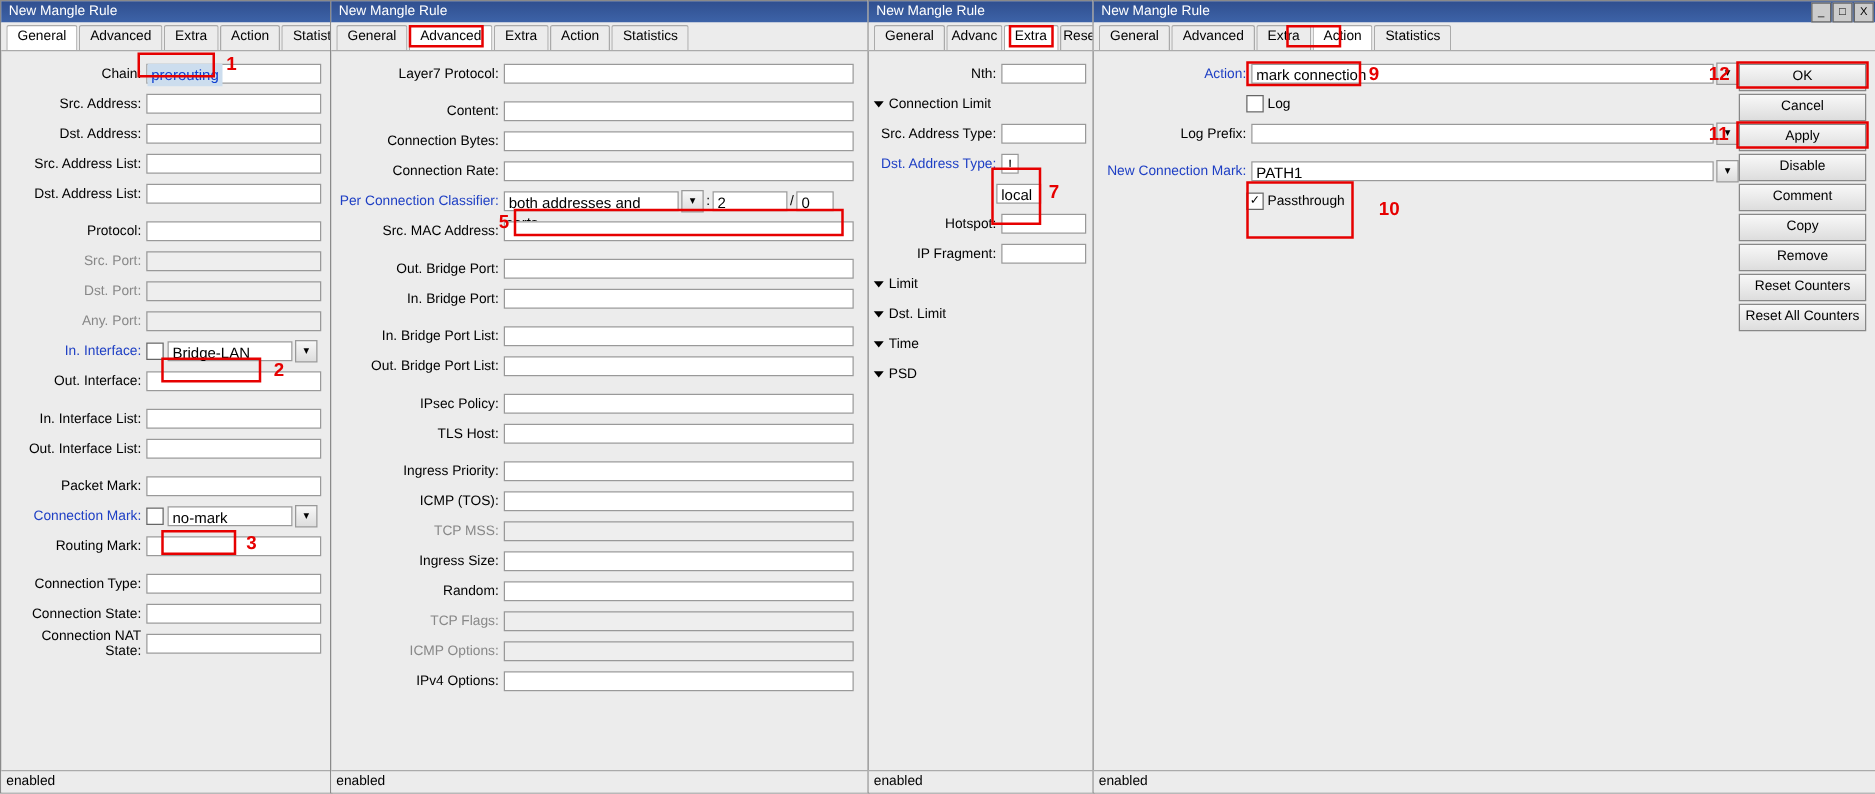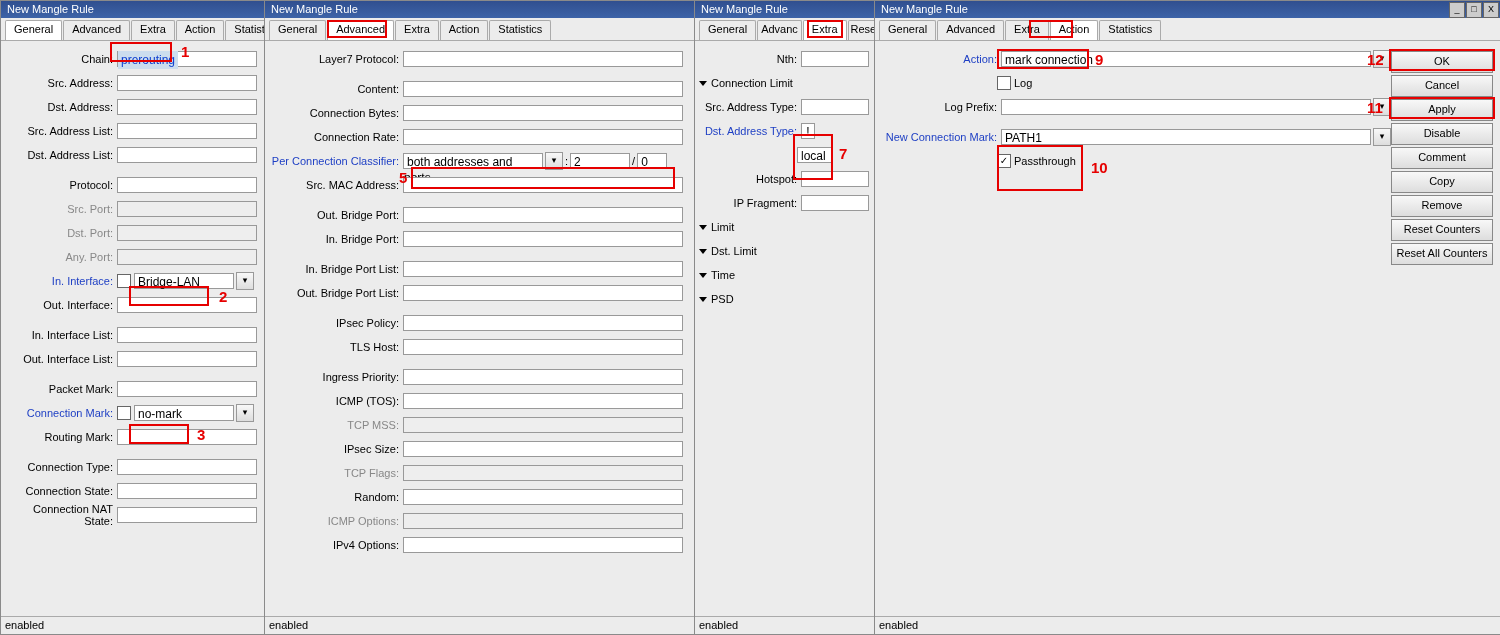--- a/index.html
+++ b/index.html
@@ -215,30 +215,30 @@
         </div>
     <div class="rowrow">
           <span class="lbl" style="width:130px">ICMP (TOS):</span>
           <div class="fld" style="width:280px"></div>
         </div>
     <div class="rowrow">
           <span class="lbl gray" style="width:130px">TCP MSS:</span>
           <div class="fld" style="width:280px;background:#eee"></div>
         </div>
     <div class="rowrow">
-          <span class="lbl" style="width:130px">IPsec Size:</span>
+          <span class="lbl" style="width:130px">Ingress Size:</span>
+          <div class="fld" style="width:280px"></div>
+        </div>
+    <div class="rowrow">
+          <span class="lbl" style="width:130px">Random:</span>
           <div class="fld" style="width:280px"></div>
         </div>
     <div class="rowrow">
           <span class="lbl gray" style="width:130px">TCP Flags:</span>
           <div class="fld" style="width:280px;background:#eee"></div>
-        </div>
-    <div class="rowrow">
-          <span class="lbl" style="width:130px">Random:</span>
-          <div class="fld" style="width:280px"></div>
         </div>
     <div class="rowrow">
           <span class="lbl gray" style="width:130px">ICMP Options:</span>
           <div class="fld" style="width:280px;background:#eee"></div>
         </div>
     <div class="rowrow">
           <span class="lbl" style="width:130px">IPv4 Options:</span>
           <div class="fld" style="width:280px"></div>
         </div>
 
@@ -349,21 +349,21 @@
           </div>
       <div class="rowrow">
             <span style="width:118px"></span>
             <span class="chk">✓</span>
             <span>Passthrough</span>
           </div>
       <div class="num" style="left:196px;top:-20px">8</div>
       <div class="hl" style="left:118px;top:2px;width:92px;height:20px"></div>
           <div class="num" style="left:216px;top:4px">9</div>
       <div class="hl" style="left:118px;top:98px;width:86px;height:46px"></div>
-          <div class="num" style="left:212px;top:112px">10</div>
+          <div class="num" style="left:224px;top:112px">10</div>
     </div>
     <div style="width:110px;padding:2px 4px 0 0;position:relative">
       <div class="sidebtn">OK</div>
       <div class="sidebtn">Cancel</div>
       <div class="sidebtn">Apply</div>
       <div class="sidebtn">Disable</div>
       <div class="sidebtn">Comment</div>
       <div class="sidebtn">Copy</div>
       <div class="sidebtn">Remove</div>
       <div class="sidebtn">Reset Counters</div>

